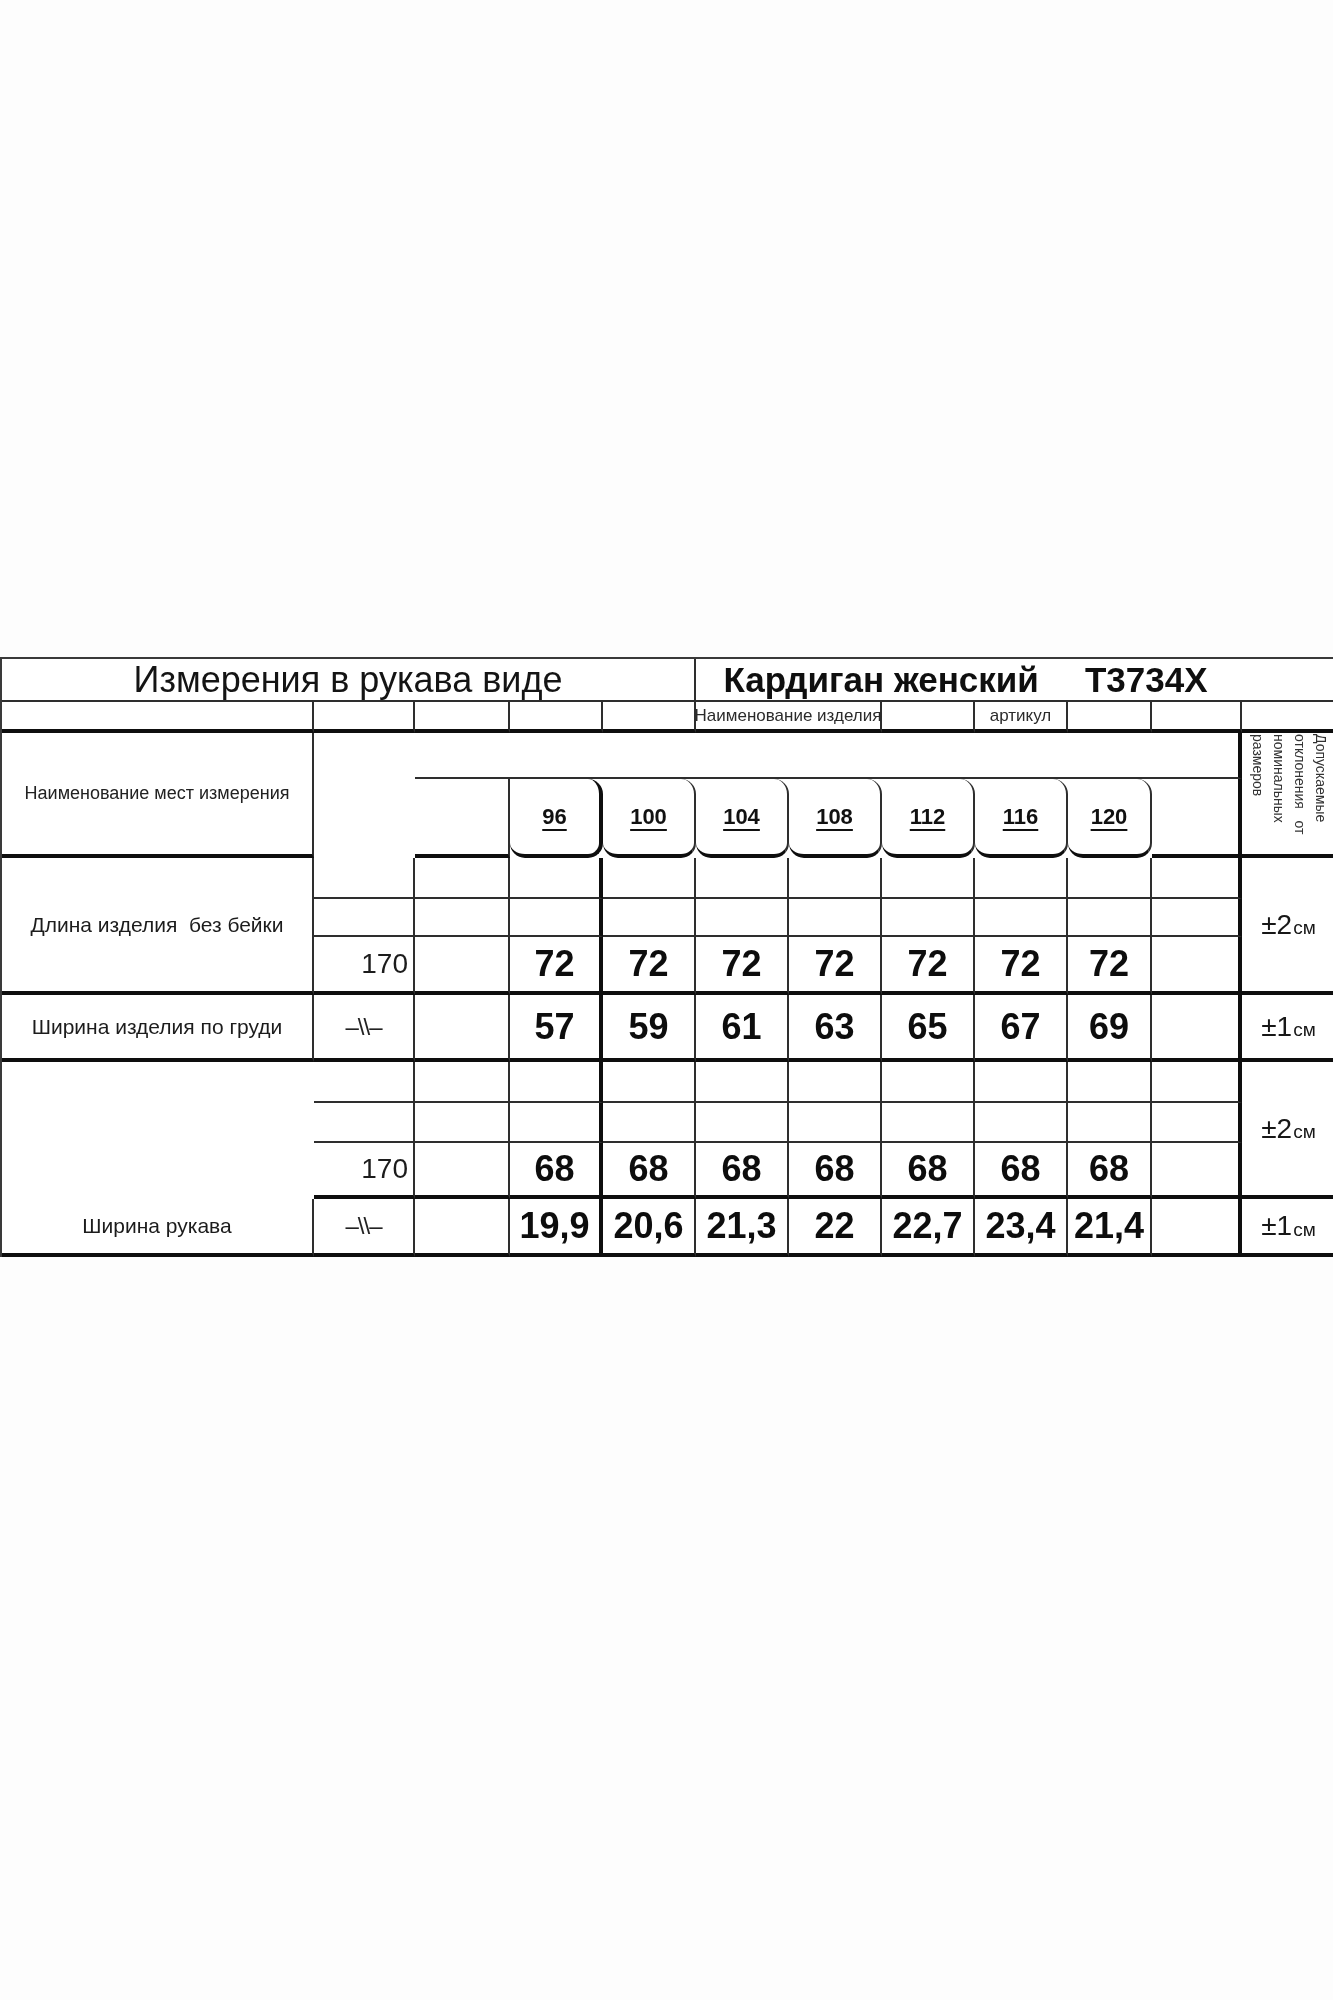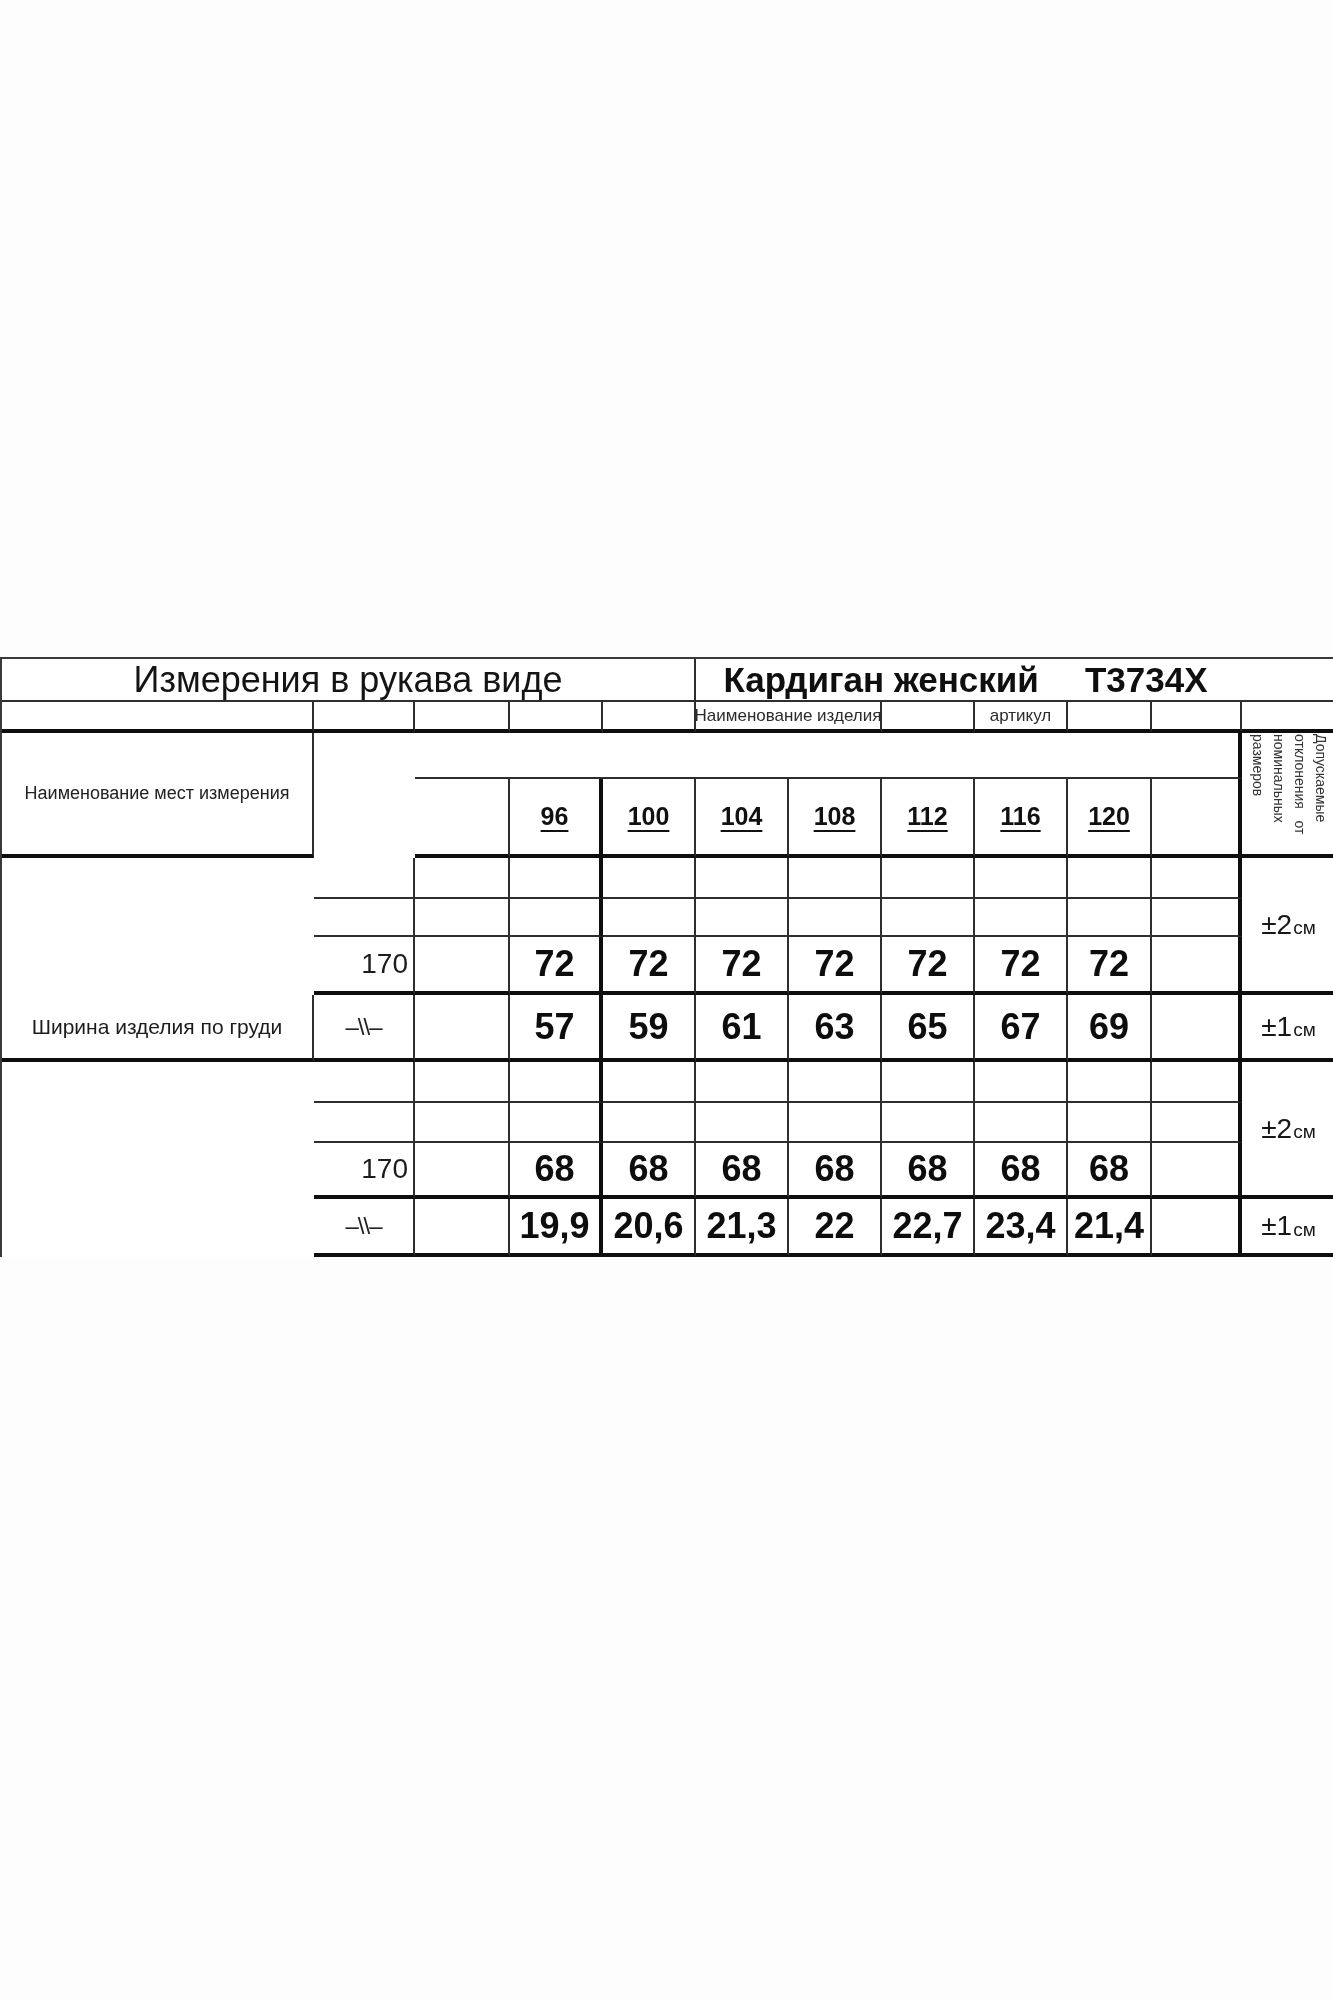--- a/index.html
+++ b/index.html
@@ -36,21 +36,21 @@
   .hb { border-bottom: 4px solid #0e0e0e; }
   .hr { border-right: 4px solid #0e0e0e; }
   .nr { border-right: none; }
   
   .t1 { font-size: 36px; color: #141414; }
   .tr2 { gap: 46px; padding-right: 100px; }
   .t2 { font-size: 35px; font-weight: bold; color: #0f0f0f; white-space: pre; }
   .small { font-size: 17px; color: #2b2b2b; white-space: pre; }
   .hdr { font-size: 18px; text-align: center; padding: 0 10px; line-height: 1.25; color: #222; }
   .rostl { font-size: 22px; color: #222; }
-  .size { font-size: 25px; font-weight: bold; text-decoration: underline; text-underline-offset: 5px; text-decoration-thickness: 2px; color: #111; }
+  .size { font-size: 22px; font-weight: bold; text-decoration: underline; text-underline-offset: 5px; text-decoration-thickness: 2px; color: #111; border-radius: 15px; }
   .rlabel { font-size: 21px; text-align: center; white-space: pre; color: #1c1c1c; padding: 0 6px; }
   .h170 { font-size: 28px; color: #1c1c1c; }
   .right { justify-content: flex-end; padding-right: 5px; }
   .ditto { font-size: 24px; color: #222; letter-spacing: -1px; }
   .val { font-size: 36px; font-weight: bold; color: #0d0d0d; }
   .tol .tnum { font-size: 28px; color: #171717; }
   .tol .tunit { font-size: 19px; color: #171717; margin-top: 7px; margin-left: 1px; }
   .tolh { padding: 0; }
   .rot {
     position: absolute;
@@ -101,20 +101,21 @@
   <div class="c hb hr" style="grid-area:4/11"></div>
   <div class="c hb nr tolh" style="grid-area:3/12/5/13">
     <div class="rot">
       <span>Допускаемые</span>
       <span>отклонения   от</span>
       <span>номинальных</span>
       <span>размеров</span>
     </div>
   </div>
 
+  <div class="c hb rlabel" style="grid-area:5/1/8/2">Длина изделия  без бейки</div>
   <div class="c" style="grid-area:5/2"></div>
   <div class="c" style="grid-area:6/2"></div>
   <div class="c hb h170 right" style="grid-area:7/2">170</div>
   <div class="c" style="grid-area:5/3"></div>
   <div class="c" style="grid-area:6/3"></div>
   <div class="c hb" style="grid-area:7/3"></div>
   <div class="c hr" style="grid-area:5/4"></div>
   <div class="c" style="grid-area:5/5"></div>
   <div class="c" style="grid-area:5/6"></div>
   <div class="c" style="grid-area:5/7"></div>
@@ -187,20 +188,21 @@
   <div class="c hb val" style="grid-area:11/7">68</div>
   <div class="c hb val" style="grid-area:11/8">68</div>
   <div class="c hb val" style="grid-area:11/9">68</div>
   <div class="c hb val" style="grid-area:11/10">68</div>
   <div class="c hb hr" style="grid-area:11/11"></div>
   <div class="c hb nr tol" style="grid-area:9/12/12/13">
     <span class="tnum">±2</span>
     <span class="tunit">см</span>
   </div>
 
+  <div class="c hb rlabel" style="grid-area:12/1">Ширина рукава</div>
   <div class="c hb ditto" style="grid-area:12/2">–\\–</div>
   <div class="c hb" style="grid-area:12/3"></div>
   <div class="c hb hr val" style="grid-area:12/4">19,9</div>
   <div class="c hb val" style="grid-area:12/5">20,6</div>
   <div class="c hb val" style="grid-area:12/6">21,3</div>
   <div class="c hb val" style="grid-area:12/7">22</div>
   <div class="c hb val" style="grid-area:12/8">22,7</div>
   <div class="c hb val" style="grid-area:12/9">23,4</div>
   <div class="c hb val" style="grid-area:12/10">21,4</div>
   <div class="c hb hr" style="grid-area:12/11"></div>

